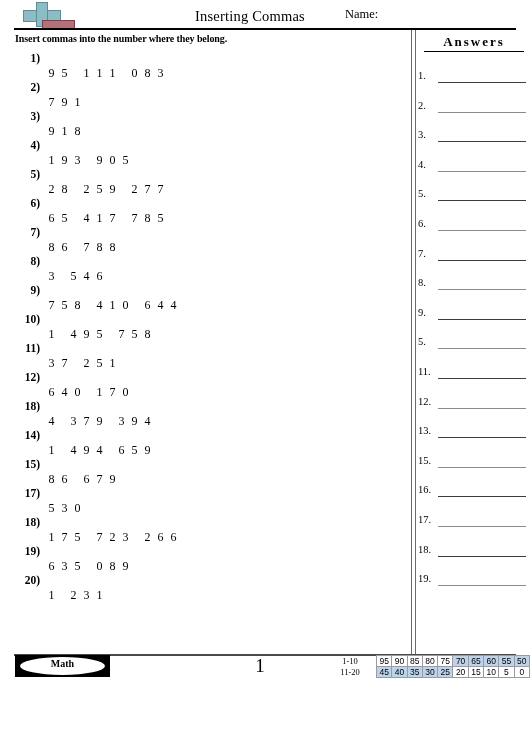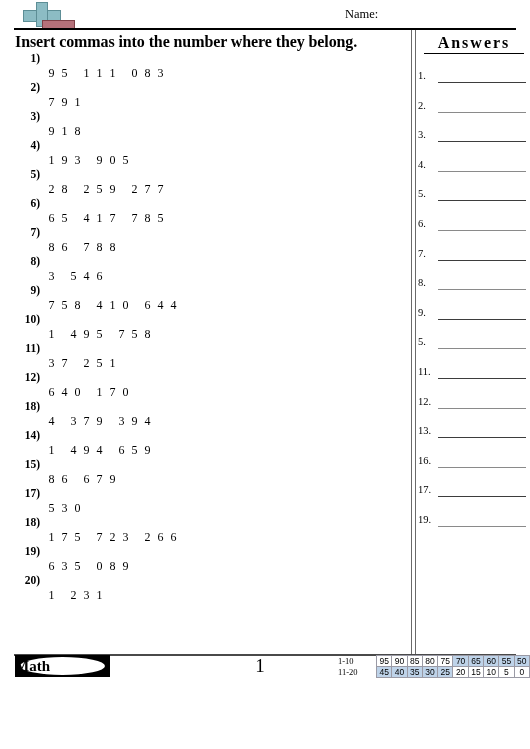--- a/index.html
+++ b/index.html
@@ -95,21 +95,21 @@
     width: 502px;
     height: 0;
     border-top: 2px solid #000000;
   }
 
   
   #instructions {
     position: absolute;
     left: 15px;
     top: 33px;
-    font-size: 16px;
+    font-size: 10px;
     font-weight: bold;
     letter-spacing: -0.1px;
   }
 
   
   #divider-outer {
     position: absolute;
     left: 411px;
     top: 30px;
     width: 0;
@@ -162,21 +162,21 @@
     text-align: center;
   }
 
   
   #answers-heading {
     position: absolute;
     left: 424px;
     top: 34px;
     width: 100px;
     text-align: center;
-    font-size: 16px;
+    font-size: 13px;
     font-weight: bold;
     letter-spacing: 2px;
     border-bottom: 1.5px solid #000000;
     padding-bottom: 1px;
   }
   #answer-list {
     position: absolute;
     left: 418px;
     top: 64px;
     width: 112px;
@@ -225,22 +225,22 @@
     width: 85px;
     height: 18px;
     background: #ffffff;
     border-radius: 50%;
   }
   #math-text {
     position: absolute;
     left: 0;
     top: 3px;
     width: 95px;
-    text-align: left;
-    font-size: 15px;
+    text-align: center;
+    font-size: 10px;
     font-weight: bold;
     color: #000000;
   }
   #page-number {
     position: absolute;
     left: 240px;
     top: 655px;
     width: 40px;
     text-align: center;
     font-size: 19px;
@@ -260,40 +260,41 @@
     width: 15px;
     height: 10px;
     text-align: center;
     padding: 0;
     line-height: 10px;
     color: #000000;
   }
   #score-table td.rowlabel {
     border: none;
     width: 26px;
-    text-align: left;
+    text-align: center;
     padding-right: 14px;
     font-family: "Liberation Serif", serif;
     font-size: 8.5px;
   }
   #score-table td.shade { background: #bed3e9; }
   #score-table td.blank { background: #ffffff; }
 </style>
 </head>
 <body>
 
 <div id="page">
 
   <div id="header">
     <div id="logo-mark">
       <div class="plus-h"></div>
       <div class="plus-v"></div>
       <div class="plus-core"></div>
       <div class="logo-bar"></div>
     </div>
+    <div id="worksheet-title">Inserting Commas</div>
     <div id="name-label">Name:</div>
     <div id="header-rule"></div>
   </div>
 
   <div id="instructions">Insert commas into the number where they belong.</div>
 
   <div id="divider-outer"></div>
   <div id="divider-inner"></div>
 
   <div id="problems">
@@ -423,25 +424,33 @@
       </div>
       <div class="answer-row">
         <span class="ans-num">12.</span>
         <span class="ans-line"></span>
       </div>
       <div class="answer-row">
         <span class="ans-num">13.</span>
         <span class="ans-line"></span>
       </div>
       <div class="answer-row">
+        <span class="ans-num">15.</span>
+        <span class="ans-line"></span>
+      </div>
+      <div class="answer-row">
         <span class="ans-num">16.</span>
         <span class="ans-line"></span>
       </div>
       <div class="answer-row">
         <span class="ans-num">17.</span>
+        <span class="ans-line"></span>
+      </div>
+      <div class="answer-row">
+        <span class="ans-num">18.</span>
         <span class="ans-line"></span>
       </div>
       <div class="answer-row">
         <span class="ans-num">19.</span>
         <span class="ans-line"></span>
       </div>
     </div>
 
   <div id="footer-rule"></div>
   <div id="math-badge">

